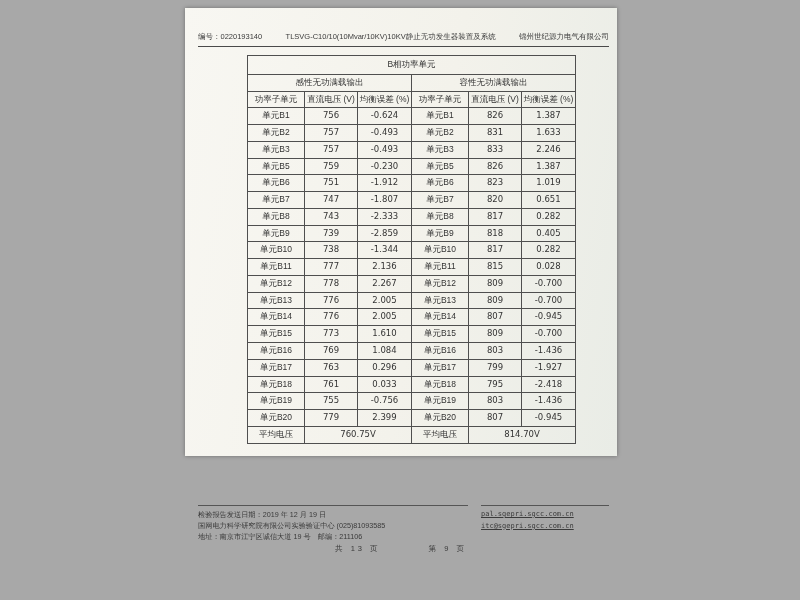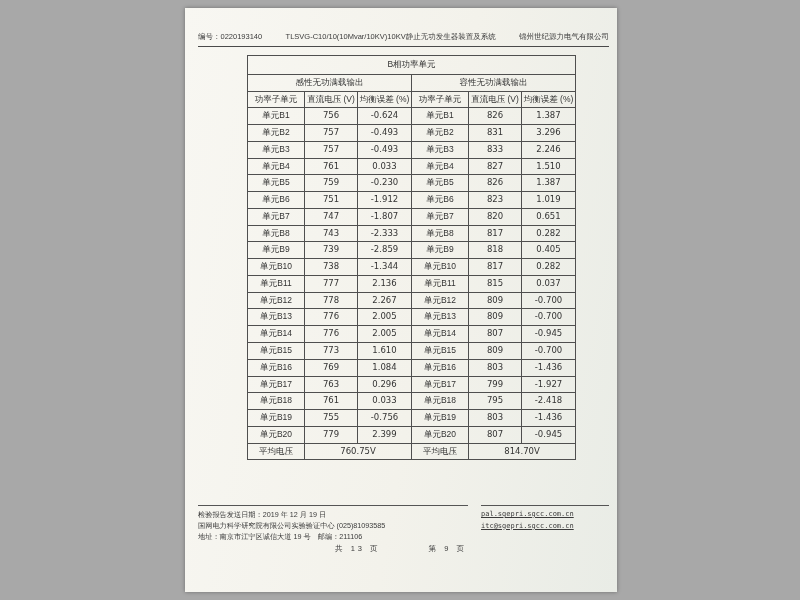--- a/index.html
+++ b/index.html
@@ -1,18 +1,18 @@
 <!DOCTYPE html>
 <html><head>
 <meta charset="utf-8">
 <style>
   html,body{margin:0;padding:0;width:800px;height:600px;overflow:hidden;}
   body{background:#a8a8a8;font-family:"Liberation Sans","DejaVu Sans",sans-serif;color:#2e2e2e;}
   .paper{
-    position:absolute;left:185px;top:8px;width:432px;height:584px;
+    position:absolute;left:185px;top:8px;width:432px;height:448px;
     background:linear-gradient(100deg,#f8f7f2 0%,#f3f2eb 55%,#e9ece6 100%);
     box-shadow:0 0 4px rgba(0,0,0,.35);
   }
   
   .doc-header{
     position:absolute;left:13px;right:8px;top:24px;
     display:flex;justify-content:space-between;align-items:flex-end;
     font-size:7.5px;letter-spacing:0;color:#3a3a3a;
     border-bottom:1px solid #4a4a4a;padding-bottom:4px;
   }
@@ -88,39 +88,31 @@
           <td>单元B1</td>
           <td class="num">826</td>
           <td class="num">1.387</td>
         </tr>
         <tr>
           <td>单元B2</td>
           <td class="num">757</td>
           <td class="num">-0.493</td>
           <td>单元B2</td>
           <td class="num">831</td>
-          <td class="num">3.296</td>
+          <td class="num">1.633</td>
         </tr>
         <tr>
           <td>单元B3</td>
           <td class="num">757</td>
           <td class="num">-0.493</td>
           <td>单元B3</td>
           <td class="num">833</td>
           <td class="num">2.246</td>
         </tr>
         <tr>
-          <td>单元B4</td>
-          <td class="num">761</td>
-          <td class="num">0.033</td>
-          <td>单元B4</td>
-          <td class="num">827</td>
-          <td class="num">1.510</td>
-        </tr>
-        <tr>
           <td>单元B5</td>
           <td class="num">759</td>
           <td class="num">-0.230</td>
           <td>单元B5</td>
           <td class="num">826</td>
           <td class="num">1.387</td>
         </tr>
         <tr>
           <td>单元B6</td>
           <td class="num">751</td>
@@ -160,21 +152,21 @@
           <td>单元B10</td>
           <td class="num">817</td>
           <td class="num">0.282</td>
         </tr>
         <tr>
           <td>单元B11</td>
           <td class="num">777</td>
           <td class="num">2.136</td>
           <td>单元B11</td>
           <td class="num">815</td>
-          <td class="num">0.037</td>
+          <td class="num">0.028</td>
         </tr>
         <tr>
           <td>单元B12</td>
           <td class="num">778</td>
           <td class="num">2.267</td>
           <td>单元B12</td>
           <td class="num">809</td>
           <td class="num">-0.700</td>
         </tr>
         <tr>

